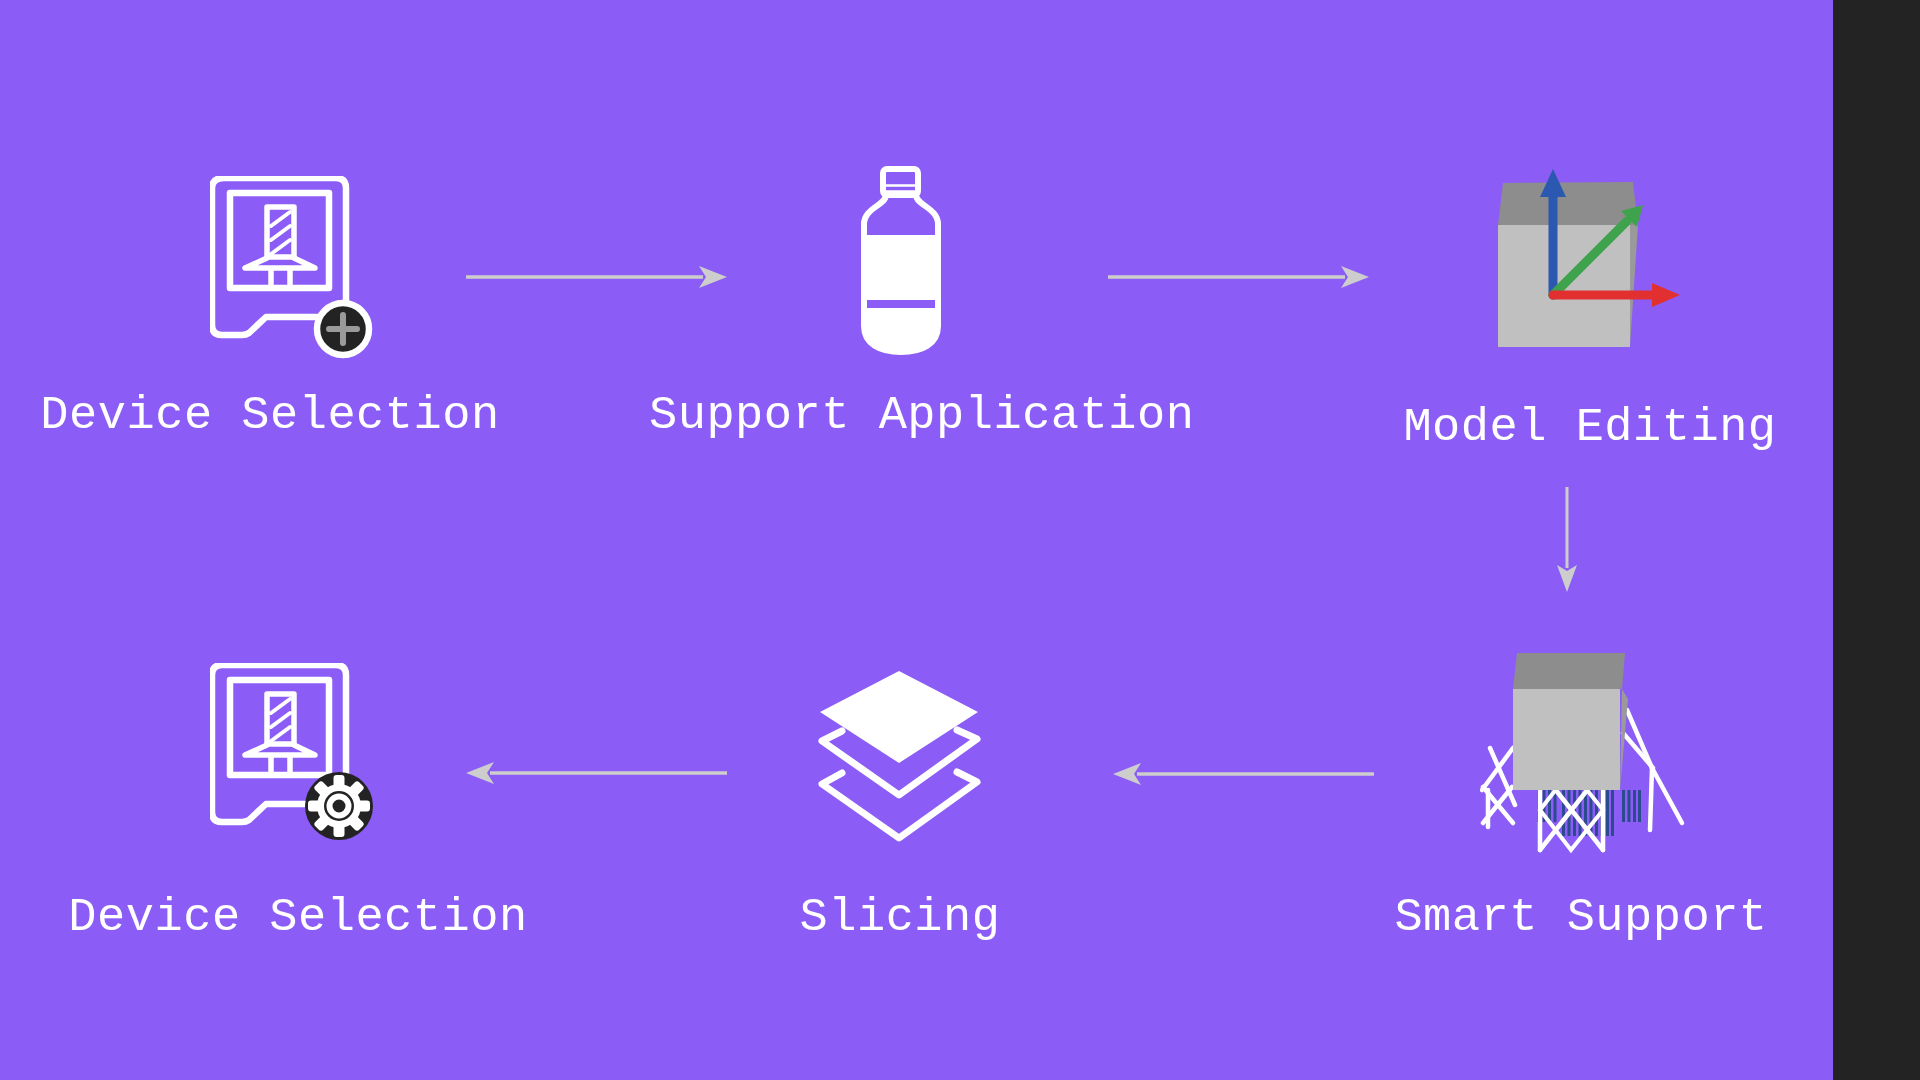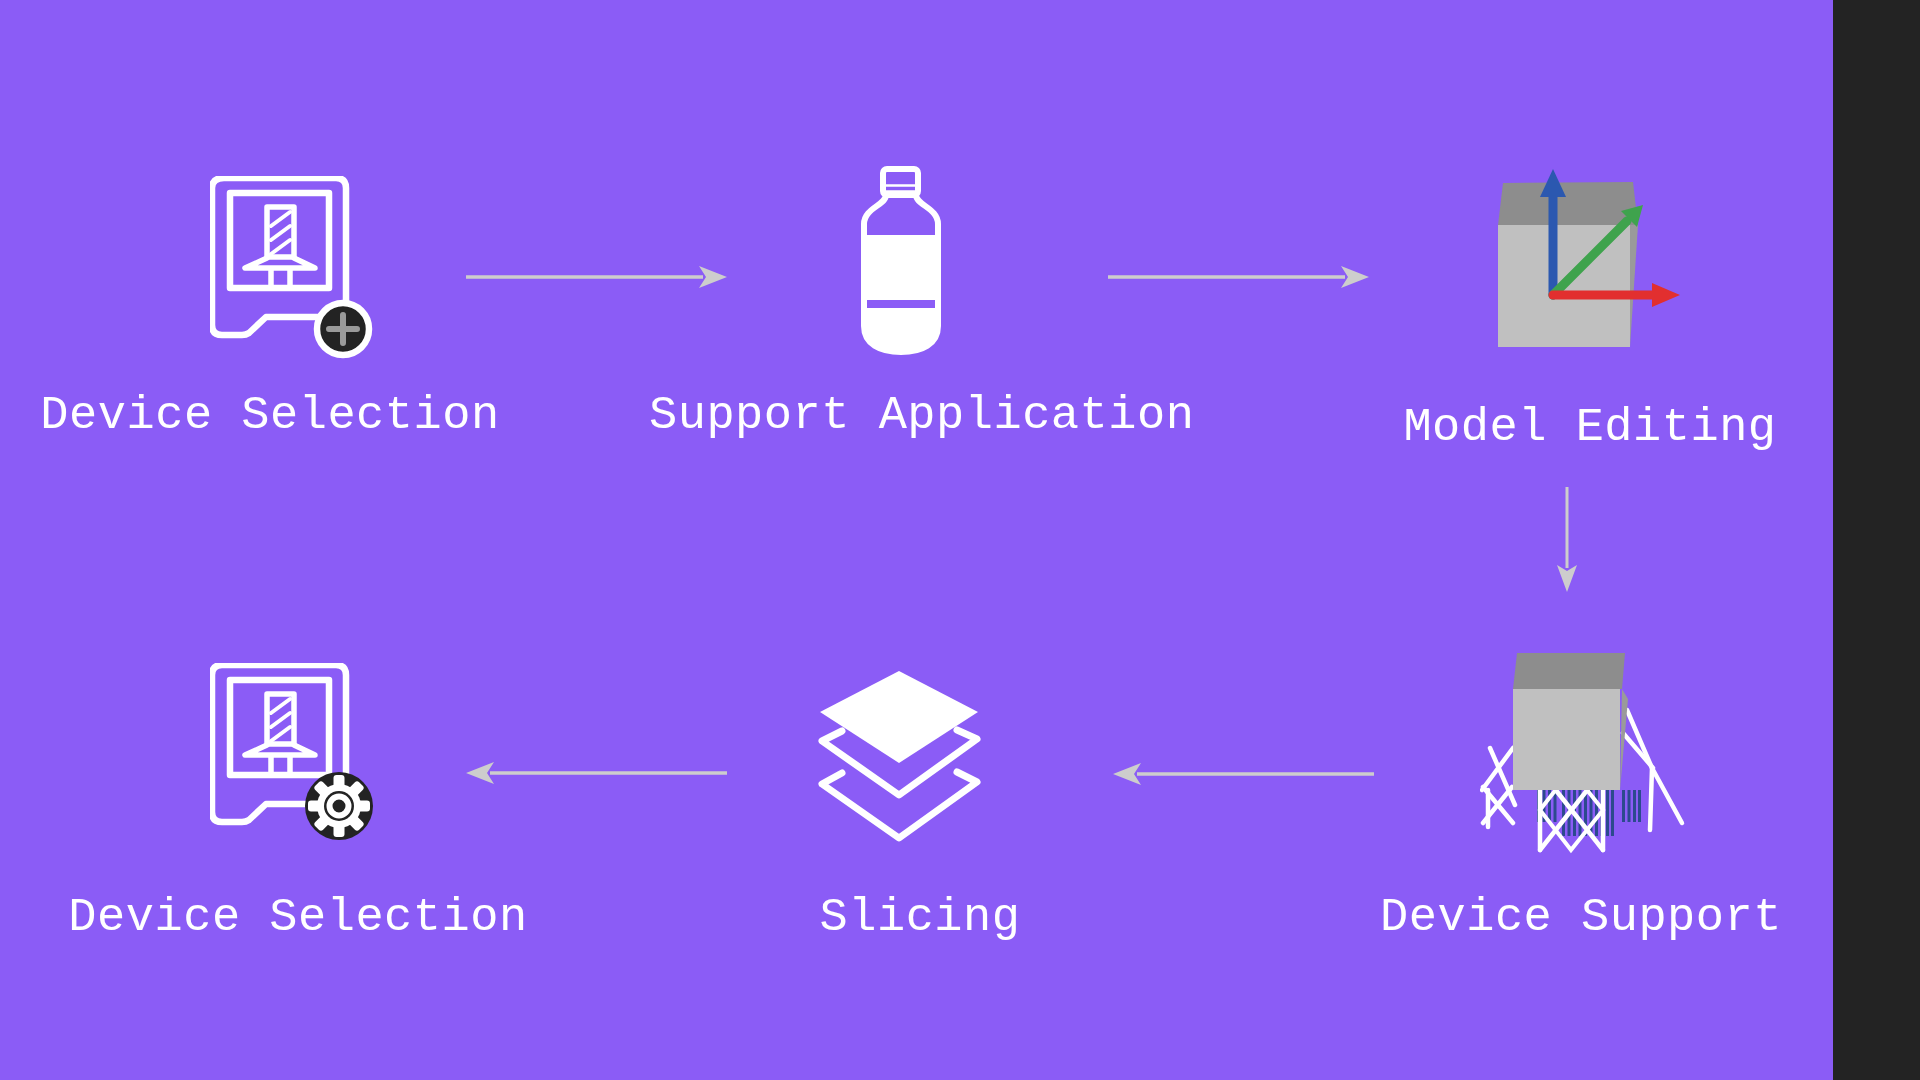--- a/index.html
+++ b/index.html
@@ -109,32 +109,32 @@
         <path d="M147,65 L172,123"></path>
           <path d="M143,88 L173,123"></path>
         <path d="M172,123 L170,185"></path>
           <path d="M172,123 L202,178"></path>
       </g>
 
       <polygon points="37,8 145,8 142,44 33,44" fill="#8d8d8d"></polygon>
       <rect x="33" y="44" width="107" height="101" fill="#c0c0c0"></rect>
       <polygon points="142,44 148,54 140,145" fill="#9a9a9a"></polygon>
     </svg>
-    <div class="node-label" style="left:1331px;top:890px;">Device Support</div>
+    <div class="node-label" style="left:1331px;top:890px;">Smart Support</div>
   </div>
 
   <div>
     <svg class="abs" style="left:815px;top:665px;" width="170" height="180" viewBox="0 0 170 180">
       <polygon points="84,6 163,47 84,98 5,47" fill="#ffffff"></polygon>
       <g fill="none" stroke="#ffffff" stroke-width="7" stroke-linecap="round" stroke-linejoin="round">
         <path d="M27,66 L7,76 L84,130 L162,74 L142,65"></path>
         <path d="M27,108 L7,119 L84,173 L162,117 L142,107"></path>
       </g>
     </svg>
-    <div class="node-label" style="left:670px;top:890px;">Slicing</div>
+    <div class="node-label" style="left:650px;top:890px;">Slicing</div>
   </div>
 
   <div>
     <svg class="abs" style="left:210px;top:663px;" width="175" height="185" viewBox="0 0 175 185">
       <g fill="none" stroke="#ffffff" stroke-width="6.5" stroke-linejoin="round" stroke-linecap="round">
         <path d="M14,2 H126 Q136,2 136,12 V131 Q136,141 126,141 H56 L39,157 Q36,159 32,159 H12 Q2,159 2,149 V12 Q2,2 12,2 Z"></path>
         <rect x="20" y="17" width="99" height="95"></rect>
         <rect x="57" y="31" width="27" height="50" stroke-width="5.5"></rect>
         <path d="M61,50 L80,36 M61,64 L80,50 M61,78 L80,64" stroke-width="4"></path>
         <path d="M57,82 L35,92 H105 L84,82" stroke-width="5.5"></path>

